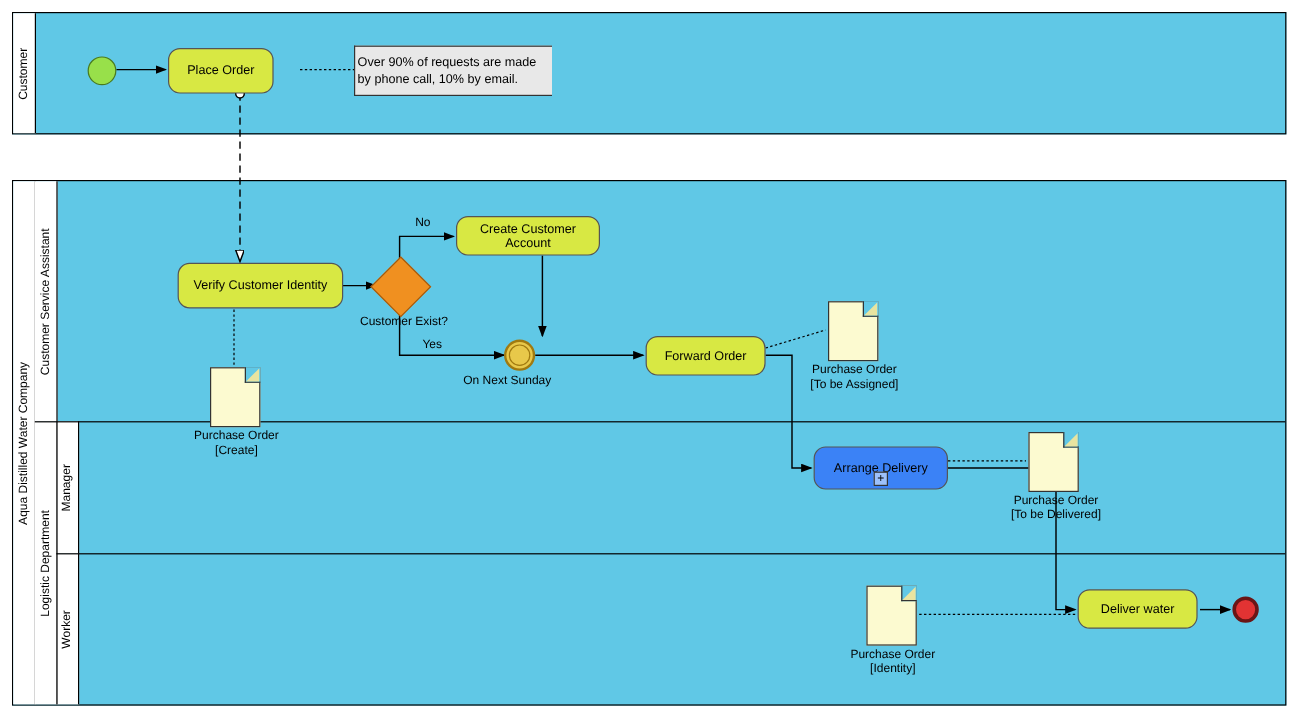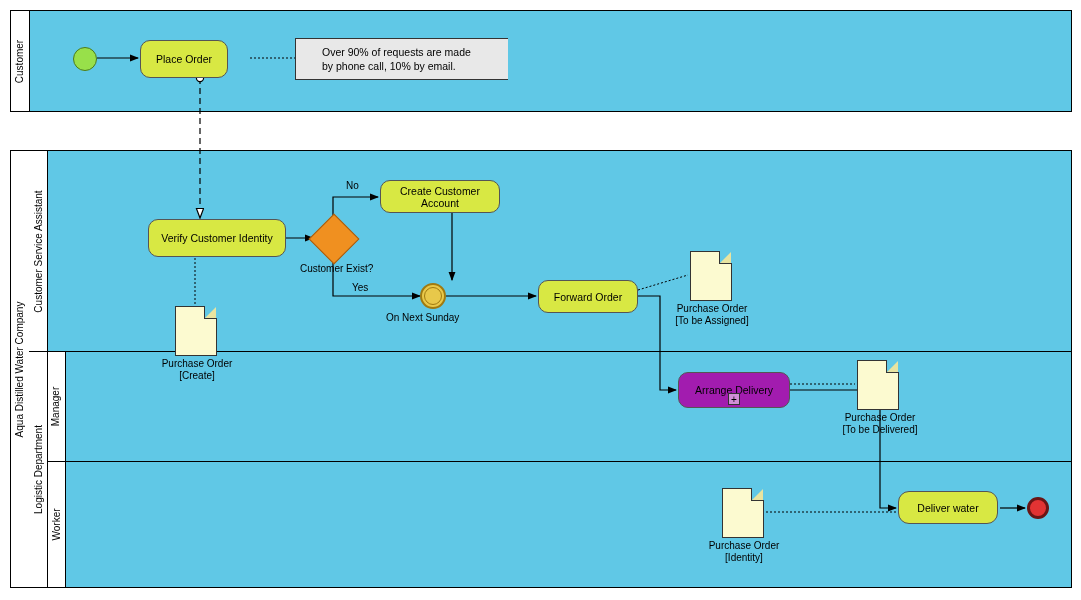--- a/index.html
+++ b/index.html
@@ -62,21 +62,21 @@
     border-radius: 10px;
     display: flex;
     align-items: center;
     justify-content: center;
     text-align: center;
     font-size: 10.5px;
     padding: 4px;
     box-sizing: border-box;
   }
   .task.orange {
-    background: #a21caf;
+    background: #3b82f6;
   }
   .start-event {
     position: absolute;
     width: 22px;
     height: 22px;
     border-radius: 50%;
     background: #98e04a;
     border: 1.5px solid #4a7a1e;
   }
   .end-event {
@@ -148,21 +148,21 @@
     text-align: center;
     white-space: nowrap;
     line-height: 12px;
   }
   .annotation {
     position: absolute;
     background: #e8e8e8;
     border-left: 1px solid #333;
     border-top: 1px solid #333;
     border-bottom: 1px solid #333;
-    padding: 6px 26px;
+    padding: 6px 2px;
     font-size: 10.5px;
     line-height: 14px;
   }
   .label {
     position: absolute;
     font-size: 10px;
   }
   .subproc-marker {
     position: absolute;
     bottom: 2px;
@@ -297,21 +297,21 @@
 
   <div class="task" style="left:538px; top:280px; width:100px; height:33px;">
     <span>Forward Order</span>
   </div>
 
   <div class="task orange" style="left:678px; top:372px; width:112px; height:36px;">
     <span>Arrange Delivery</span>
     <div class="subproc-marker">+</div>
   </div>
 
-  <div class="task" style="left:898px; top:491px; width:100px; height:33px;border-radius:11px;">
+  <div class="task" style="left:898px; top:491px; width:100px; height:33px;">
     <span>Deliver water</span>
   </div>
 
   <div class="end-event" style="left:1027px; top:497px;"></div>
 
   <div class="doc" style="left:175px; top:306px;">
       <div class="doc-fold"></div>
     </div>
   <div class="doc-label" style="left:158px; top:358px; width:78px;">
     <span>Purchase Order</span><br><span>[Create]</span>

